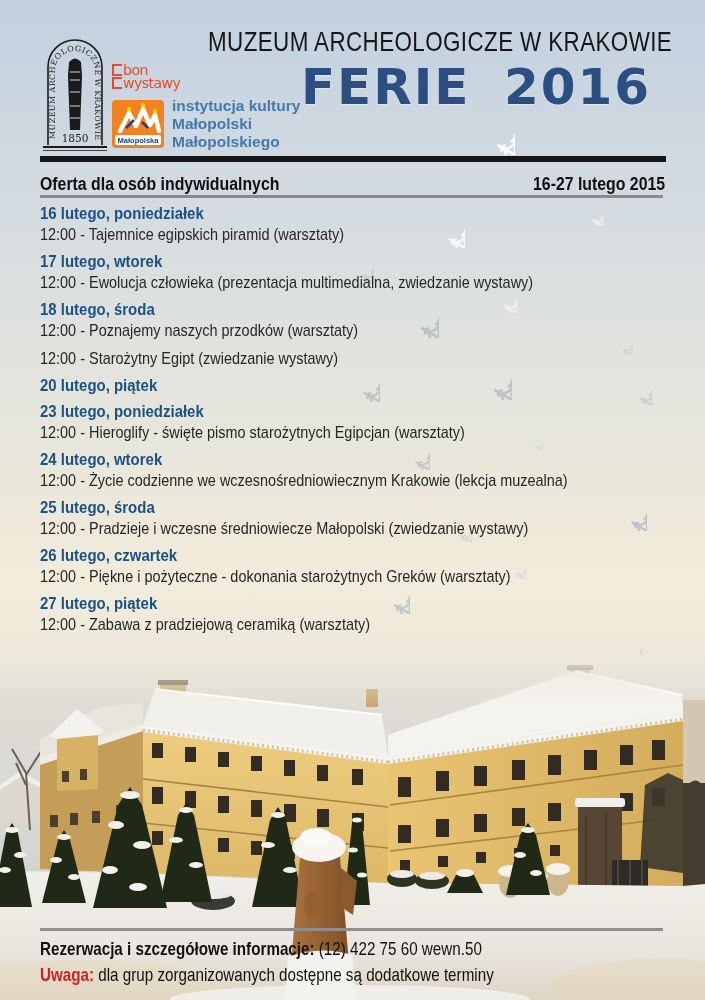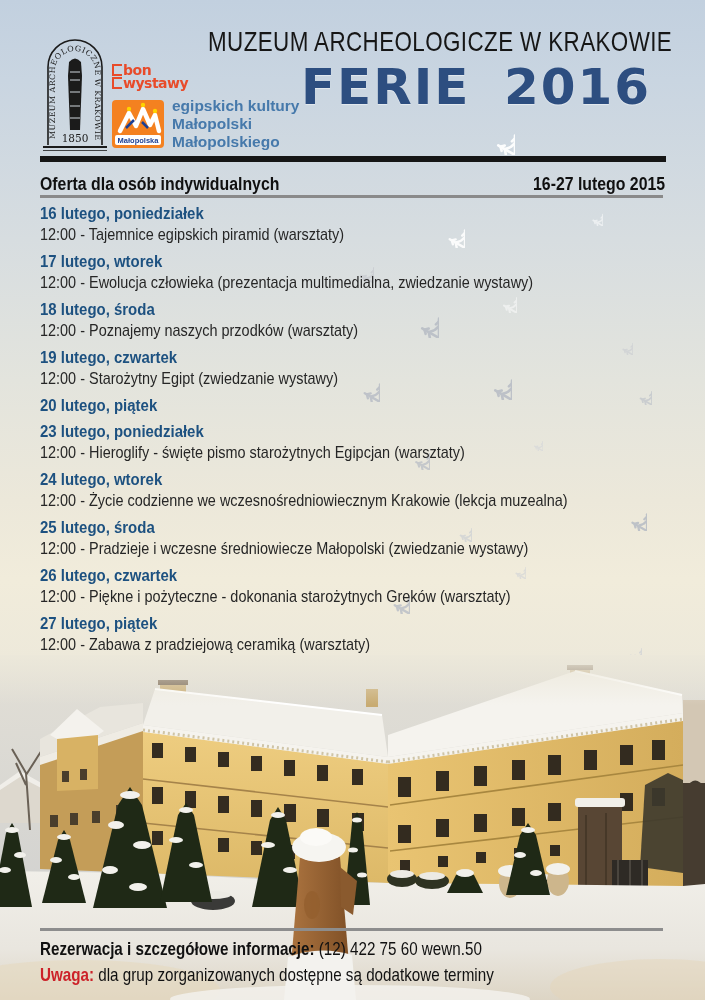--- a/index.html
+++ b/index.html
@@ -11,21 +11,21 @@
   .abs{position:absolute;}
   .cond{display:inline-block;white-space:nowrap;transform:scaleX(0.85);transform-origin:0 50%;}
   .cond-c{display:inline-block;white-space:nowrap;transform:scaleX(0.8);transform-origin:50% 50%;}
   .cond-r{display:inline-block;white-space:nowrap;transform:scaleX(0.88);transform-origin:100% 50%;}
 
   
   .museum-title{left:150px;top:26px;width:520px;text-align:right;font-size:28px;color:#161616;letter-spacing:0.5px;}
   .ferie{left:285px;top:58px;width:382px;text-align:center;font-family:"DejaVu Sans",sans-serif;font-weight:bold;
          font-size:50px;color:#2d4e80;letter-spacing:2px;word-spacing:14px;text-shadow:0 1px 1px rgba(255,255,255,.5);}
   .logo-svg{left:36px;top:14px;}
-  .bon{left:112px;top:64px;color:#e84b2a;font-family:"DejaVu Sans",sans-serif;font-weight:bold;font-size:14px;line-height:13px;letter-spacing:-0.5px;}
+  .bon{left:112px;top:64px;color:#e84b2a;font-family:"DejaVu Sans",sans-serif;font-weight:normal;font-size:14px;line-height:13px;letter-spacing:-0.5px;}
   .bon .bk-glyph{display:inline-block;width:8px;height:8px;border:2px solid #e84b2a;border-right:none;margin-right:1px;vertical-align:-1px;}
   .malo-svg{left:112px;top:100px;}
   .caption{left:172px;top:97px;color:#4679ab;font-size:15.5px;line-height:18px;font-weight:bold;}
 
   
   .black-bar{left:40px;top:156px;width:626px;height:6px;background:#161616;}
   .offer-row{left:40px;top:174px;width:625px;height:26px;font-weight:bold;font-size:18px;color:#101010;}
   .offer-left{position:absolute;left:0;top:0;}
   .offer-right{position:absolute;right:0;top:0;}
   .gray-line{left:40px;top:195px;width:623px;height:3px;background:#8a8a8a;}
@@ -392,21 +392,21 @@
     <path d="M8,31 L17,13 L24,26 L31,9 L38,25 L43,15 L47,31" stroke="#ffffff" stroke-width="4.5" fill="none" stroke-linejoin="round" stroke-linecap="round"></path>
     <path d="M14,28 L22,20 M30,22 L36,28" stroke="#1c3f94" stroke-width="2.5" fill="none"></path>
     <circle cx="17" cy="9" r="2.2" fill="#ffd200"></circle>
       <circle cx="31" cy="5" r="2.2" fill="#ffd200"></circle>
       <circle cx="43" cy="11" r="2.2" fill="#ffd200"></circle>
     <rect x="3" y="35" width="46" height="10" rx="2" fill="#ffffff"></rect>
     <text x="26" y="42.5" text-anchor="middle" font-family="Liberation Sans,sans-serif" font-weight="bold" font-size="7.5" fill="#1c3f94">Małopolska</text>
   </svg>
 
   <div class="abs caption">
-    <div>egipskich kultury</div>
+    <div>instytucja kultury</div>
     <div>Małopolski</div>
     <div>Małopolskiego</div>
   </div>
 
   <div class="abs black-bar"></div>
   <div class="abs offer-row">
     <span class="offer-left"><span class="cond" style="transform:scaleX(0.88)">Oferta dla osób indywidualnych</span></span>
     <span class="offer-right"><span class="cond-r">16-27 lutego 2015</span></span>
   </div>
   <div class="abs gray-line"></div>
@@ -418,21 +418,20 @@
       </div>
       <div class="entry">
         <div class="sch-date"><span class="cond">17 lutego, wtorek</span></div>
         <div class="sch-event"><span class="cond">12:00 - Ewolucja człowieka (prezentacja multimedialna, zwiedzanie wystawy)</span></div>
       </div>
       <div class="entry">
         <div class="sch-date"><span class="cond">18 lutego, środa</span></div>
         <div class="sch-event"><span class="cond">12:00 - Poznajemy naszych przodków (warsztaty)</span></div>
       </div>
       <div class="entry">
-        <div class="sch-date"><span class="cond">19 lutego, czwartek</span></div>
         <div class="sch-event"><span class="cond">12:00 - Starożytny Egipt (zwiedzanie wystawy)</span></div>
       </div>
       <div class="entry">
         <div class="sch-date"><span class="cond">20 lutego, piątek</span></div>
       </div>
       <div class="entry gap">
         <div class="sch-date"><span class="cond">23 lutego, poniedziałek</span></div>
         <div class="sch-event"><span class="cond">12:00 - Hieroglify - święte pismo starożytnych Egipcjan (warsztaty)</span></div>
       </div>
       <div class="entry">

